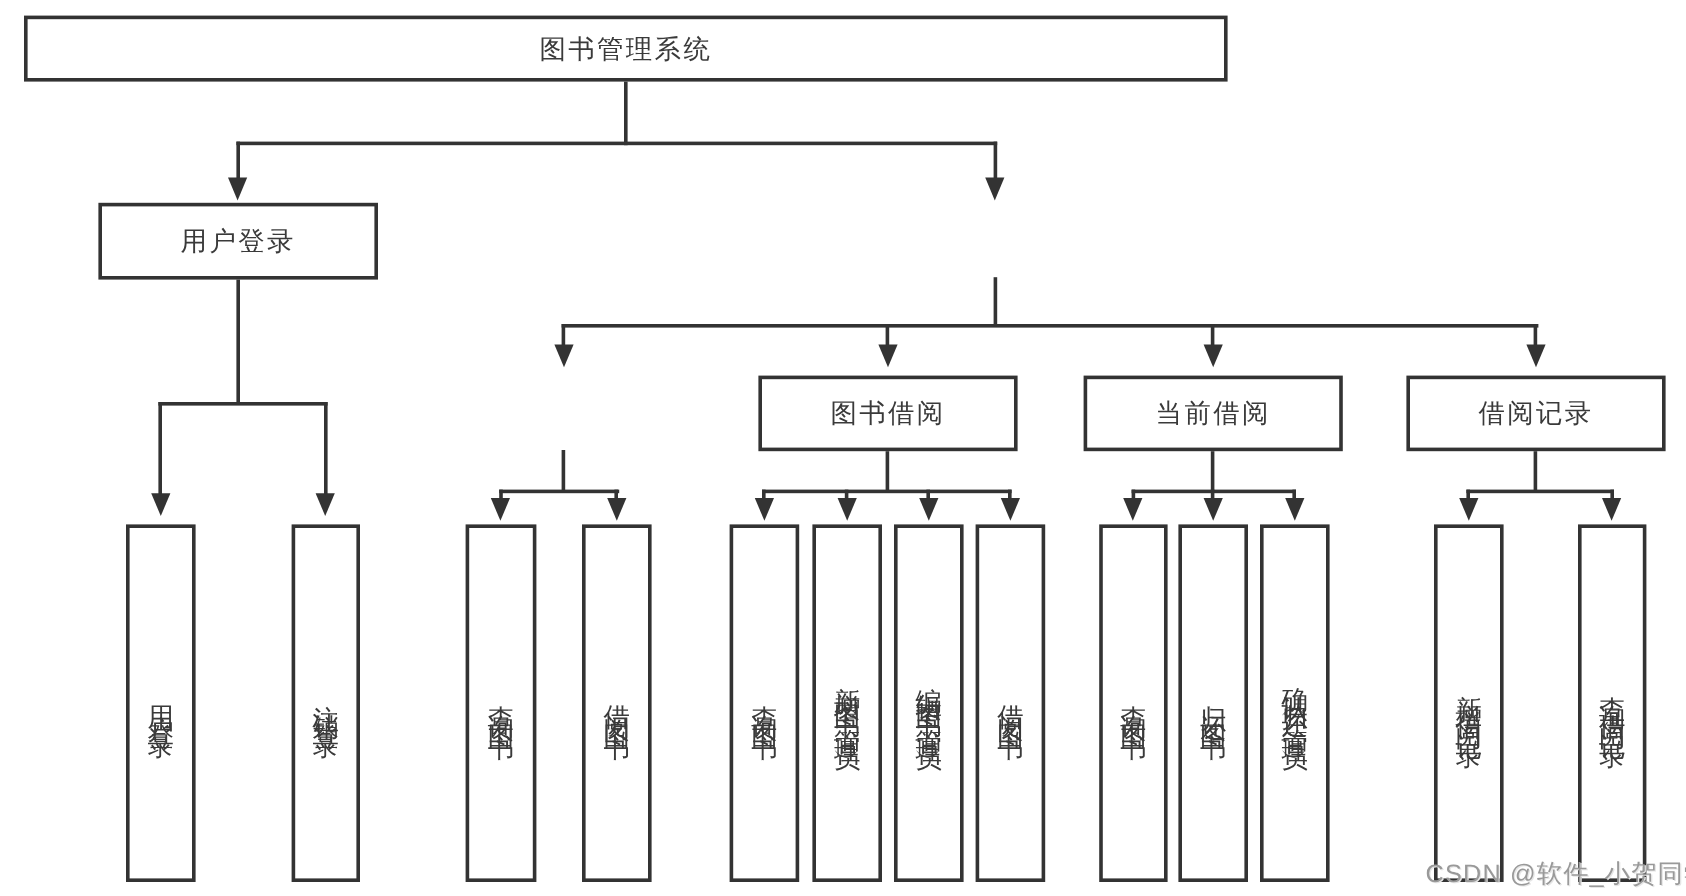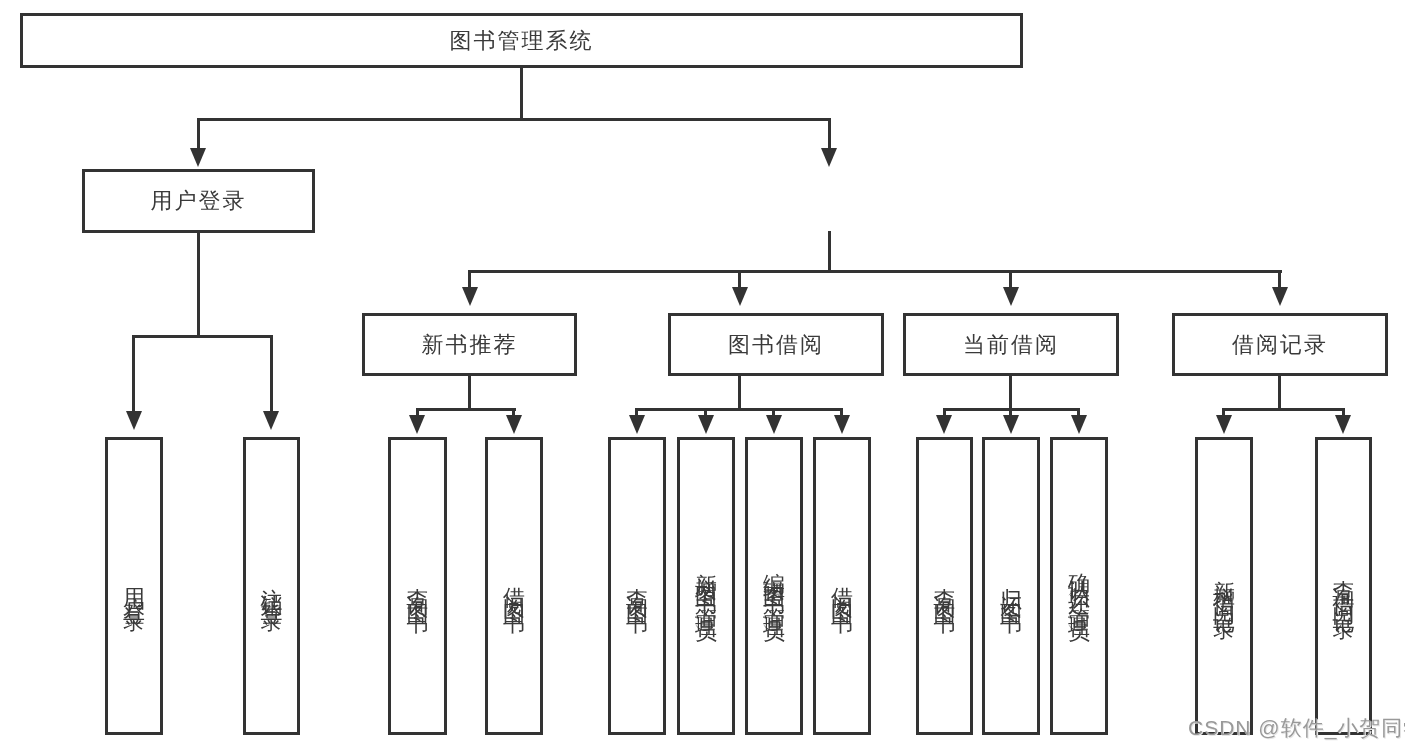--- a/index.html
+++ b/index.html
@@ -64,24 +64,21 @@
 <div class="canvas">
 
   <div class="node" style="left:20px; top:13px; width:1003px; height:55px;">
     <span>图书管理系统</span>
   </div>
 
   <div class="node" style="left:82px; top:169px; width:233px; height:64px;">
     <span>用户登录</span>
   </div>
 
-  <div class="node" style="left:362px; top:313px; width:215px; height:63px;">
-    <span>新书推荐</span>
-  </div>
-  <div class="node" style="left:668px; top:313px; width:216px; height:63px;">
+  <div class="node" style="left:632px; top:313px; width:216px; height:63px;">
     <span>图书借阅</span>
   </div>
   <div class="node" style="left:903px; top:313px; width:216px; height:63px;text-align:center;">
     <span>当前借阅</span>
   </div>
   <div class="node" style="left:1172px; top:313px; width:216px; height:63px;">
     <span>借阅记录</span>
   </div>
 
   <div class="node vnode" style="left:105px; top:437px; width:58px; height:298px;">

